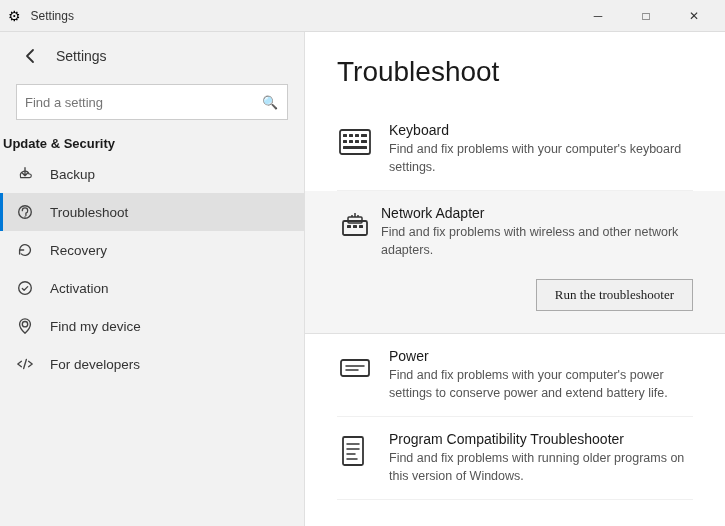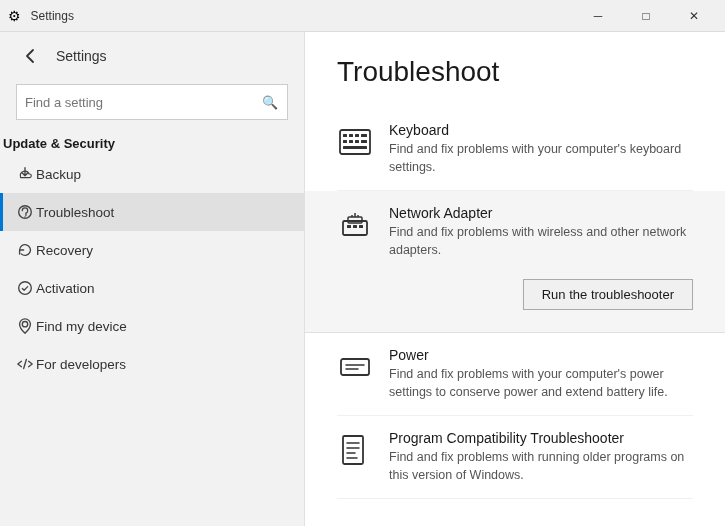--- a/index.html
+++ b/index.html
@@ -114,20 +114,21 @@
     .section-label {
       font-size: 13px;
       font-weight: 700;
       color: #1a1a1a;
       padding: 8px 16px 4px 3px;
     }
 
     .nav-item {
       display: flex;
       align-items: center;
+      gap: 14px;
       padding: 10px 16px;
       cursor: pointer;
       color: #333;
       font-size: 13.5px;
       position: relative;
     }
     .nav-item.active {
       background: #e0e0e0;
     }
     .nav-item.active::before {
@@ -194,21 +195,21 @@
 
     .run-btn {
       display: block;
       margin: 12px 0 4px auto;
       padding: 7px 18px;
       background: #f0f0f0;
       border: 1px solid #aaa;
       cursor: pointer;
       font-size: 13px;
       color: #1a1a1a;
-      font-family: Liberation Sans, sans-serif;
+      font-family: Liberation Serif, serif;
     }
 
     .highlighted-block {
       background: #f5f5f5;
       margin: 0 -32px;
       padding: 14px 32px 4px 32px;
       border-bottom: 1px solid #e0e0e0;
     }
 
     
@@ -330,21 +331,21 @@
           <rect x="4" y="17" width="24" height="3" rx="0.5" fill="#333"></rect>
         </svg>
       </div>
       <div class="item-content">
         <div class="item-title">Keyboard</div>
         <div class="item-desc">Find and fix problems with your computer's keyboard settings.</div>
       </div>
     </div>
 
     <div class="highlighted-block">
-      <div style="display:flex;align-items:flex-start;gap:16px;">
+      <div style="display:flex;align-items:flex-start;gap:8px;">
         <div class="item-icon">
           <svg width="32" height="28" viewBox="0 0 32 28" fill="none">
             <rect x="4" y="10" width="24" height="14" rx="1.5" stroke="#333" stroke-width="1.8"></rect>
             <rect x="9" y="6" width="14" height="6" rx="1" stroke="#333" stroke-width="1.5"></rect>
             <line x1="13" y1="6" x2="13" y2="4" stroke="#333" stroke-width="1.5"></line>
             <line x1="16" y1="6" x2="16" y2="2" stroke="#333" stroke-width="1.5"></line>
             <line x1="19" y1="6" x2="19" y2="4" stroke="#333" stroke-width="1.5"></line>
             <rect x="8" y="14" width="4" height="3" rx="0.5" fill="#333"></rect>
             <rect x="14" y="14" width="4" height="3" rx="0.5" fill="#333"></rect>
             <rect x="20" y="14" width="4" height="3" rx="0.5" fill="#333"></rect>

